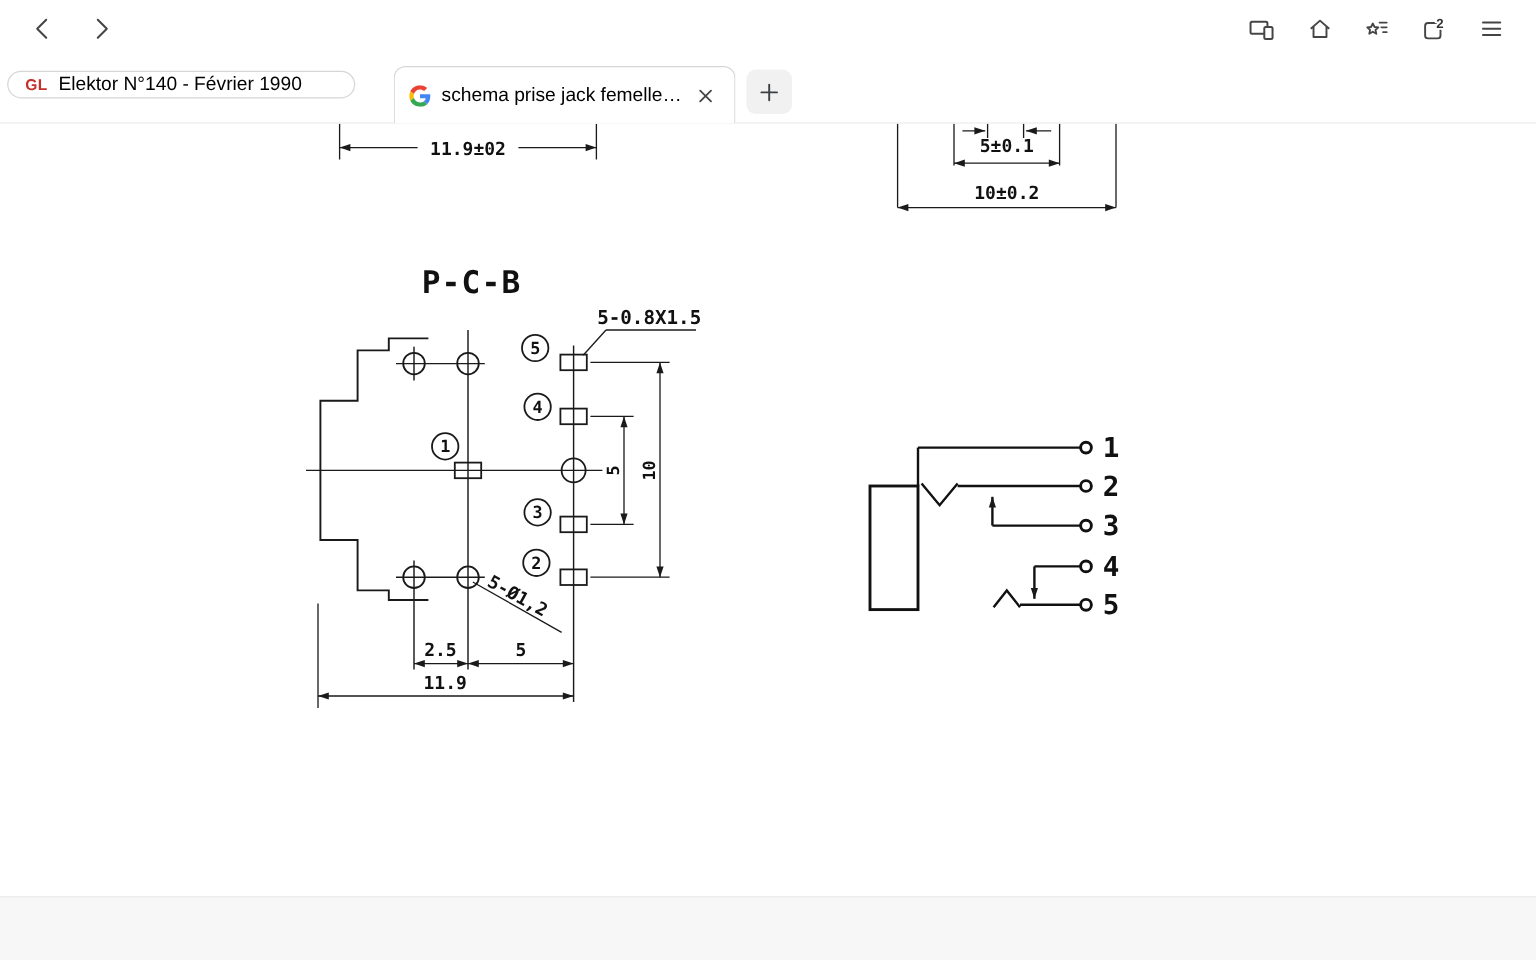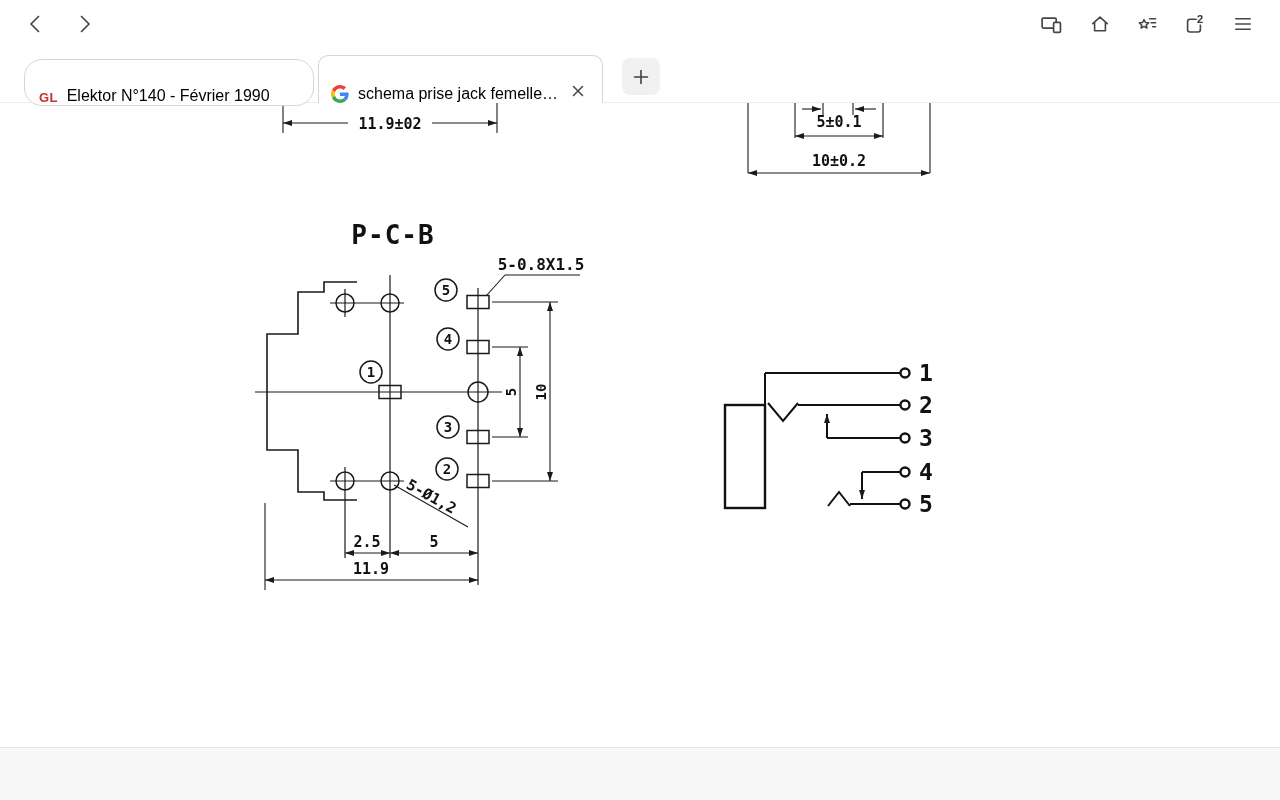--- a/index.html
+++ b/index.html
@@ -23,27 +23,27 @@
   .urlbar .center{flex:1;display:flex;align-items:center;justify-content:center;gap:7px;min-width:0;}
   .urlbar .side-r{margin-right:12px;display:flex;align-items:center;cursor:pointer;}
   .url-text{font-size:15px;color:#202124;white-space:nowrap;}
   
   .tabstrip{position:absolute;top:48px;left:0;width:1280px;height:55px;background:#fff;}
   .strip-line{position:absolute;top:54px;left:0;width:1280px;height:1px;background:#ececec;z-index:1;}
   .tab{
     box-sizing:border-box;display:flex;align-items:center;background:#fff;cursor:pointer;
   }
   .tab-inactive{
-    position:absolute;left:24px;top:11px;width:290px;height:47px;
-    border:1px solid #d6d6d6;border-radius:18px;padding:0 14px;z-index:2;align-items:flex-end;
+    position:absolute;left:6px;top:11px;width:290px;height:23px;
+    border:1px solid #d6d6d6;border-radius:18px;padding:0 14px;z-index:2;
   }
   .tab-active{
-    position:absolute;left:318px;top:7px;width:285px;height:48px;
+    position:absolute;left:328px;top:7px;width:285px;height:48px;
     border:1px solid #d6d6d6;border-bottom:none;border-radius:10px 10px 0 0;
-    padding:0 12px;z-index:3;align-items:flex-end;
+    padding:0 12px;z-index:3;
   }
   .tab-label{
     font-size:16px;color:#000000;white-space:nowrap;overflow:hidden;flex:1;min-width:0;
   }
   .favicon-gl{
     font-size:13px;font-weight:bold;color:#c4302b;letter-spacing:.3px;margin-right:9px;flex:none;
   }
   .favicon-g{width:18px;height:18px;margin-right:9px;flex:none;}
   .tab-close{
     flex:none;margin-left:8px;width:24px;height:24px;border:none;background:transparent;

